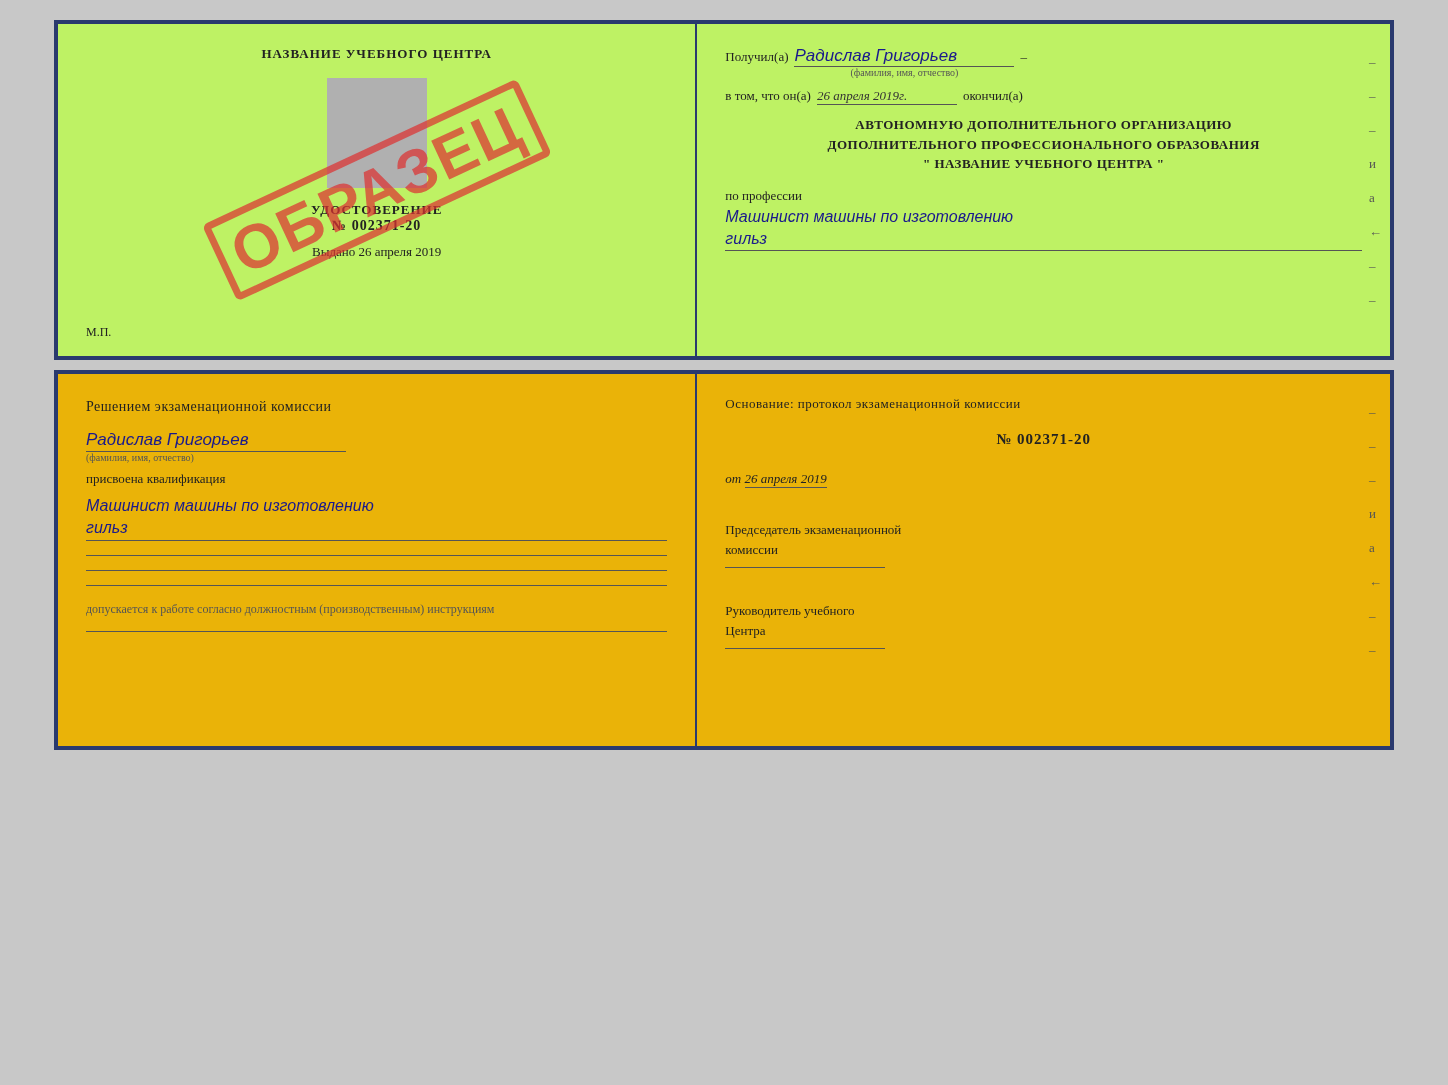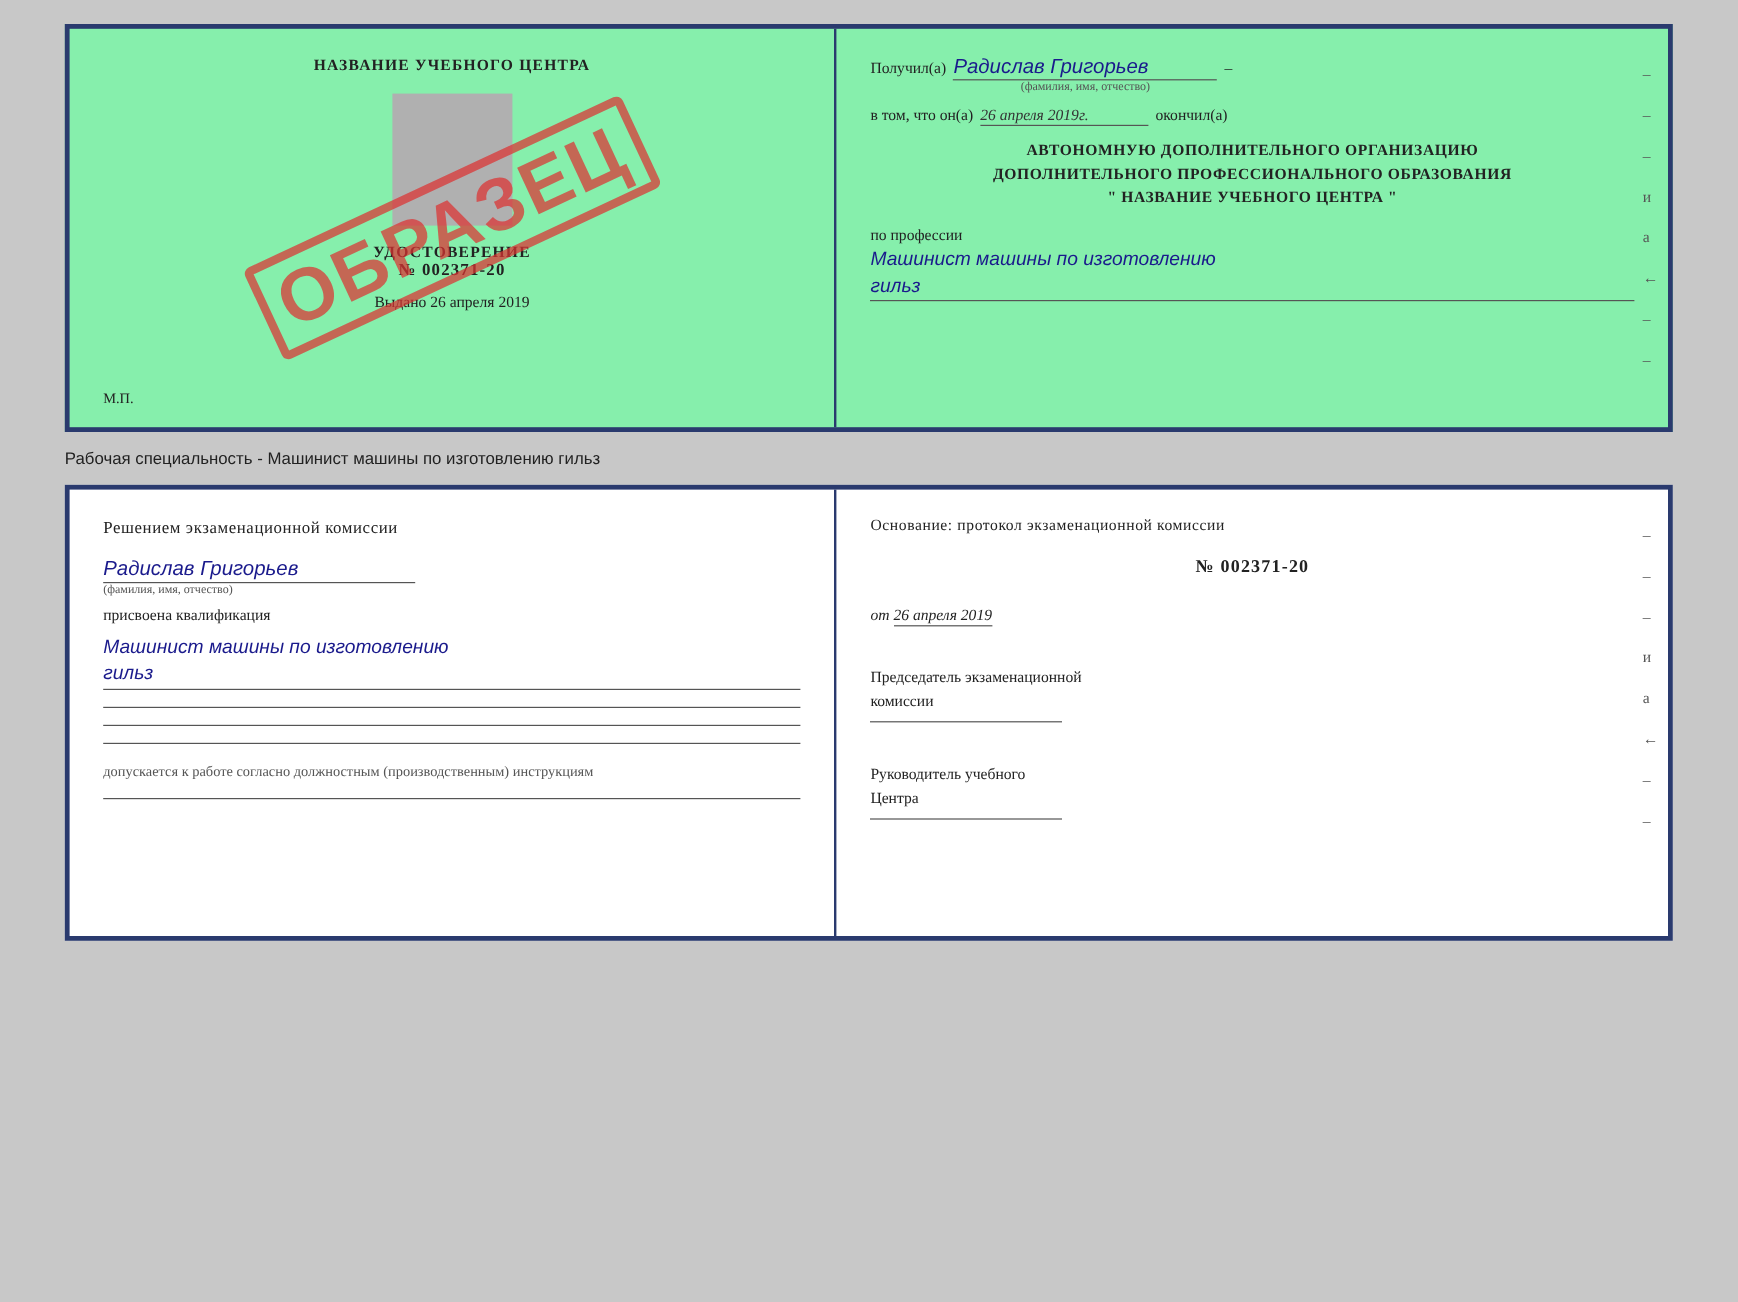--- a/index.html
+++ b/index.html
@@ -20,21 +20,21 @@
       flex-direction: column;
       gap: 10px;
       width: 1340px;
     }
 
     
     .cert-doc {
       display: flex;
       width: 100%;
       border: 4px solid #2a3a6e;
-      background: #86efac;
+      background: #bef264;
       min-height: 340px;
     }
 
     .cert-left {
       width: 48%;
       border-right: 2px solid #2a3a6e;
       padding: 22px 28px 16px 28px;
       display: flex;
       flex-direction: column;
       align-items: center;
@@ -211,21 +211,21 @@
       color: #222;
       padding: 4px 0;
       font-family: Arial, sans-serif;
     }
 
     
     .qual-doc {
       display: flex;
       width: 100%;
       border: 4px solid #2a3a6e;
-      background: #ffffff;
+      background: #eab308;
       min-height: 380px;
     }
 
     .qual-left {
       width: 48%;
       border-right: 2px solid #2a3a6e;
       padding: 22px 28px 16px 28px;
       display: flex;
       flex-direction: column;
       gap: 8px;
@@ -411,21 +411,20 @@
         <span class="cert-right-dash">–</span>
         <span class="cert-right-dash">и</span>
         <span class="cert-right-dash">а</span>
         <span class="cert-right-dash">←</span>
         <span class="cert-right-dash">–</span>
         <span class="cert-right-dash">–</span>
       </div>
     </div>
   </div>
 
-  <div class="doc-label">Рабочая специальность - Машинист машины по изготовлению гильз</div>
 
   <div class="qual-doc">
 
     <div class="qual-left">
       <div class="qual-section-title">Решением  экзаменационной  комиссии</div>
 
       <div style="display:flex; flex-direction:column; align-items:flex-start; margin-top:4px;">
         <span class="qual-name-value">Радислав Григорьев</span>
         <span class="qual-name-sublabel">(фамилия, имя, отчество)</span>
       </div>

